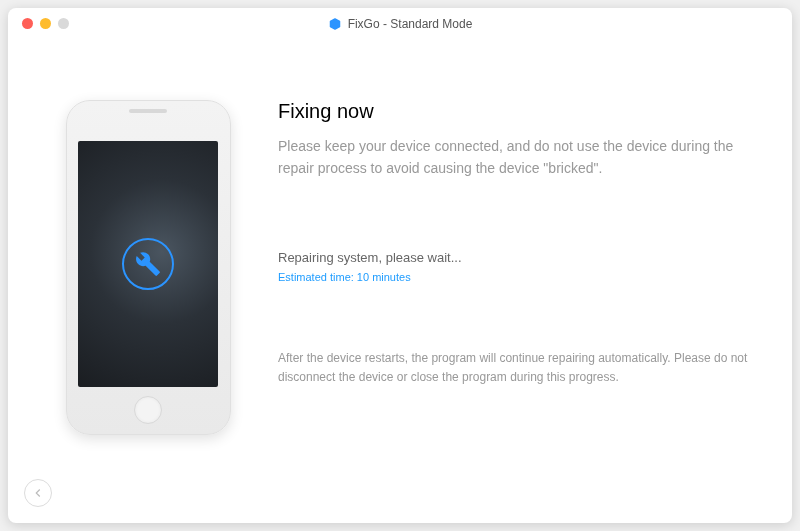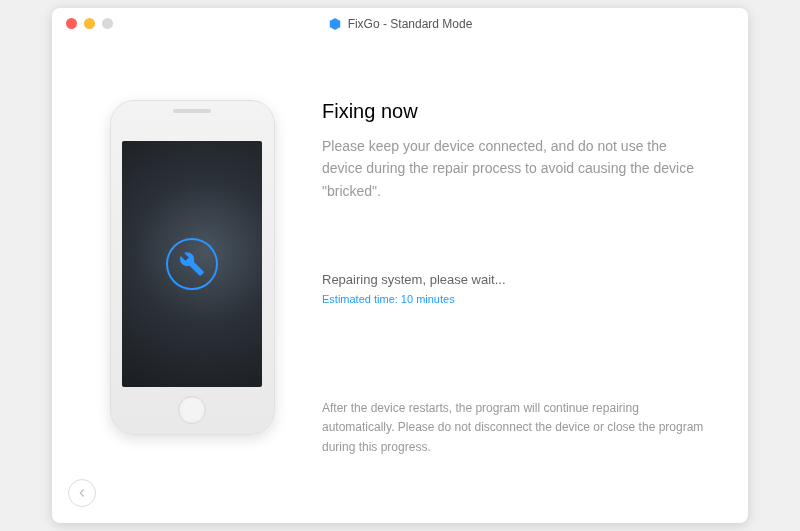--- a/index.html
+++ b/index.html
@@ -9,21 +9,21 @@
     }
     body {
       font-family: -apple-system, BlinkMacSystemFont, "Segoe UI", Helvetica, Arial, sans-serif;
       background: #f0f0f0;
       display: flex;
       justify-content: center;
       align-items: flex-start;
       padding: 8px;
     }
     .window {
-      width: 696px;
+      width: 784px;
       height: 515px;
       background: #ffffff;
       border-radius: 8px;
       box-shadow: 0 2px 12px rgba(0,0,0,0.15);
       overflow: hidden;
       position: relative;
     }
     .titlebar {
       height: 32px;
       display: flex;
@@ -173,21 +173,21 @@
     }
     .eta {
       font-size: 11px;
       color: #1e9cff;
       margin-top: 6px;
     }
     .note-bottom {
       font-size: 12px;
       color: #999;
       line-height: 1.6;
-      margin-top: 94px;
+      margin-top: 66px;
       max-width: 470px;
     }
     .back-btn {
       position: absolute;
       left: 16px;
       bottom: 16px;
       width: 28px;
       height: 28px;
       border-radius: 50%;
       border: 1px solid #dcdcdc;

